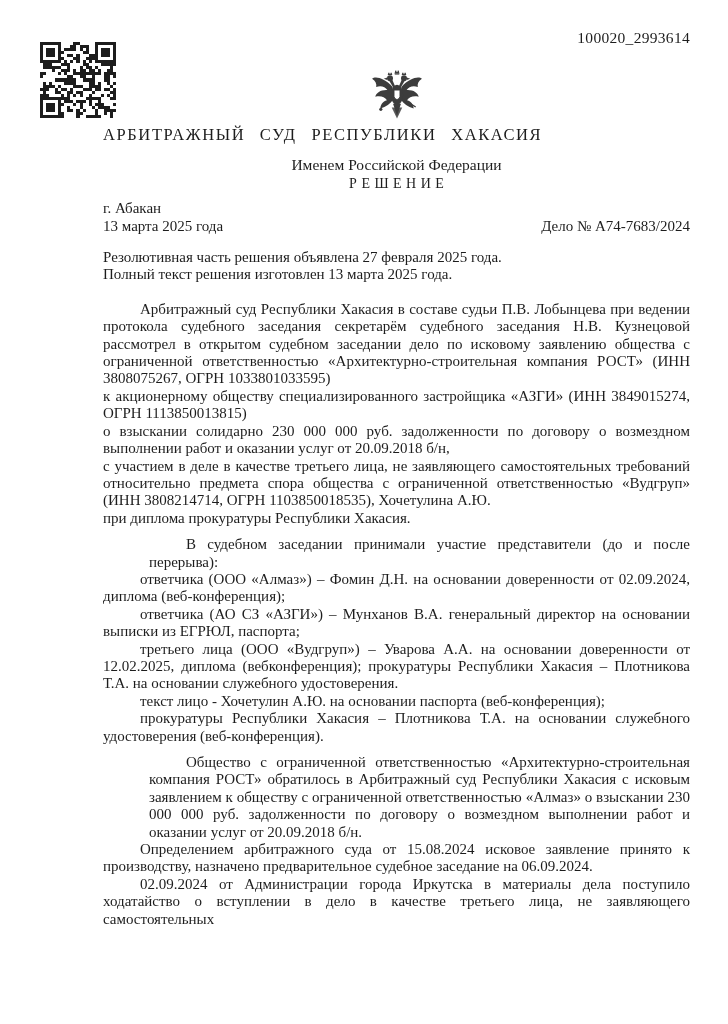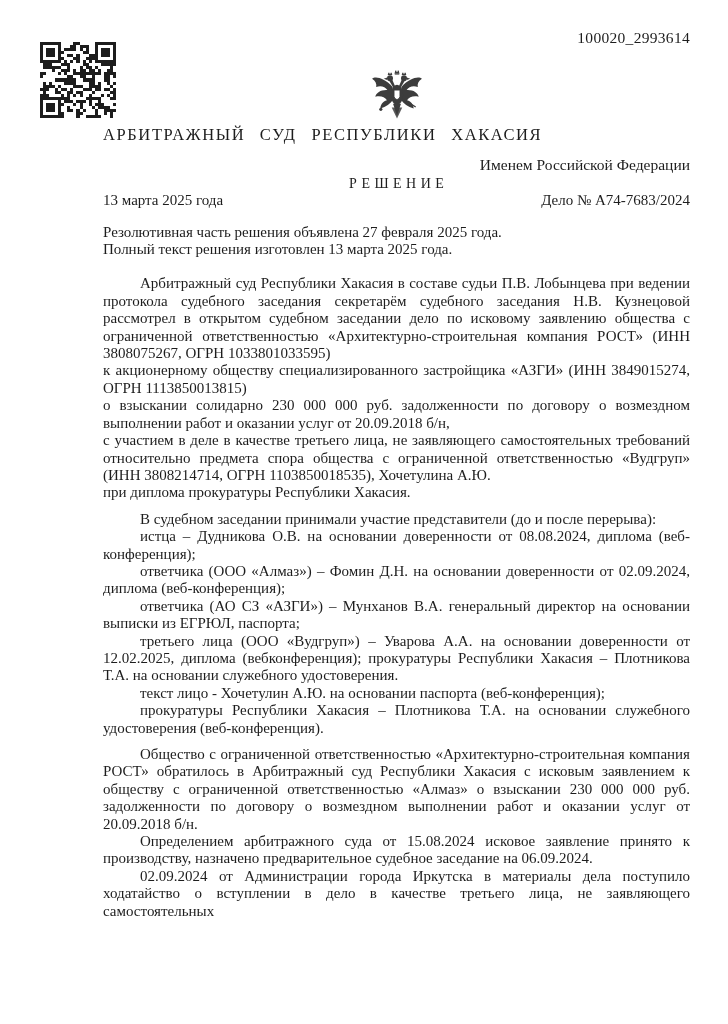--- a/index.html
+++ b/index.html
@@ -22,29 +22,29 @@
 
   .content{
     position:absolute;left:103px;top:66px;width:587px;
     font-size:15px;line-height:17.4px;
   }
   .emblem{display:block;margin:0 auto;width:56px;height:56px;}
   .court-name{
     margin-top:4px;
     font-size:16.5px;letter-spacing:1.6px;word-spacing:9px;white-space:nowrap;
   }
-  .in-name{text-align:right;margin-top:13px;font-size:15.5px;}
+  .in-name{text-align:center;margin-top:13px;font-size:15.5px;}
   .decision-word{text-align:center;margin-top:1px;font-size:14px;word-spacing:1px;}
   .city{margin-top:8px;}
   .date-row{display:flex;justify-content:space-between;align-items:flex-end;}
   .res-block{margin-top:14px;}
   .body-text{margin-top:17px;}
   p.para{margin:0;text-align:justify;}
   p.indent{text-indent:37px;}
-  p.gap-before{margin-top:9px;}
+  p.gap-before{margin-top:9px;margin-left:46px;}
 </style>
 </head>
 <body>
 
 <div class="page">
 
   <div class="doc-number">100020_2993614</div>
 
   <div class="qr">
       <svg viewBox="0 0 75 75" shape-rendering="crispEdges" fill="#1d1d1d" xmlns="http://www.w3.org/2000/svg">
@@ -407,38 +407,38 @@
       </g>
 
       <path d="M28.6 27.5 h6.8 v7.2 q0 2.6 -3.4 3.8 q-3.4 -1.2 -3.4 -3.8 Z" fill="#ffffff" stroke="#3c3c3c" stroke-width="1"></path>
     </svg>
 
     <div class="court-name">АРБИТРАЖНЫЙ СУД РЕСПУБЛИКИ ХАКАСИЯ</div>
 
     <div class="in-name">Именем Российской Федерации</div>
     <div class="decision-word">Р Е Ш Е Н И Е</div>
 
+    <div class="city">г. Абакан</div>
     <div class="date-row">
       <span>13 марта 2025 года</span>
       <span>Дело № А74-7683/2024</span>
     </div>
 
     <div class="res-block">
       <div>Резолютивная часть решения объявлена 27 февраля 2025 года.</div>
       <div>Полный текст решения изготовлен 13 марта 2025 года.</div>
     </div>
 
     <div class="body-text">
       <p class="para indent">Арбитражный суд Республики Хакасия в составе судьи П.В. Лобынцева при ведении протокола судебного заседания секретарём судебного заседания Н.В. Кузнецовой рассмотрел в открытом судебном заседании дело по исковому заявлению общества с ограниченной ответственностью «Архитектурно-строительная компания РОСТ» (ИНН 3808075267, ОГРН 1033801033595)</p>
       <p class="para">к акционерному обществу специализированного застройщика «АЗГИ» (ИНН 3849015274, ОГРН 1113850013815)</p>
       <p class="para">о взыскании солидарно 230 000 000 руб. задолженности по договору о возмездном выполнении работ и оказании услуг от 20.09.2018 б/н,</p>
       <p class="para">с участием в деле в качестве третьего лица, не заявляющего самостоятельных требований относительно предмета спора общества с ограниченной ответственностью «Вудгруп» (ИНН 3808214714, ОГРН 1103850018535), Хочетулина А.Ю.</p>
       <p class="para">при диплома прокуратуры Республики Хакасия.</p>
       <p class="para indent gap-before">В судебном заседании принимали участие представители (до и после перерыва):</p>
-      <p class="para indent">истца – Дудникова О.В. на основании доверенности от 08.08.2024, диплома (веб-конференция);</p>
       <p class="para indent">ответчика (ООО «Алмаз») – Фомин Д.Н. на основании доверенности от 02.09.2024, диплома (веб-конференция);</p>
       <p class="para indent">ответчика (АО СЗ «АЗГИ») – Мунханов В.А. генеральный директор на основании выписки из ЕГРЮЛ, паспорта;</p>
       <p class="para indent">третьего лица (ООО «Вудгруп») – Уварова А.А. на основании доверенности от 12.02.2025, диплома (вебконференция); прокуратуры Республики Хакасия – Плотникова Т.А. на основании служебного удостоверения.</p>
       <p class="para indent">текст лицо - Хочетулин А.Ю. на основании паспорта (веб-конференция);</p>
       <p class="para indent">прокуратуры Республики Хакасия – Плотникова Т.А. на основании служебного удостоверения (веб-конференция).</p>
       <p class="para indent gap-before">Общество с ограниченной ответственностью «Архитектурно-строительная компания РОСТ» обратилось в Арбитражный суд Республики Хакасия с исковым заявлением к обществу с ограниченной ответственностью «Алмаз» о взыскании 230 000 000 руб. задолженности по договору о возмездном выполнении работ и оказании услуг от 20.09.2018 б/н.</p>
       <p class="para indent">Определением арбитражного суда от 15.08.2024 исковое заявление принято к производству, назначено предварительное судебное заседание на 06.09.2024.</p>
       <p class="para indent">02.09.2024 от Администрации города Иркутска в материалы дела поступило ходатайство о вступлении в дело в качестве третьего лица, не заявляющего самостоятельных</p>
     </div>
 

